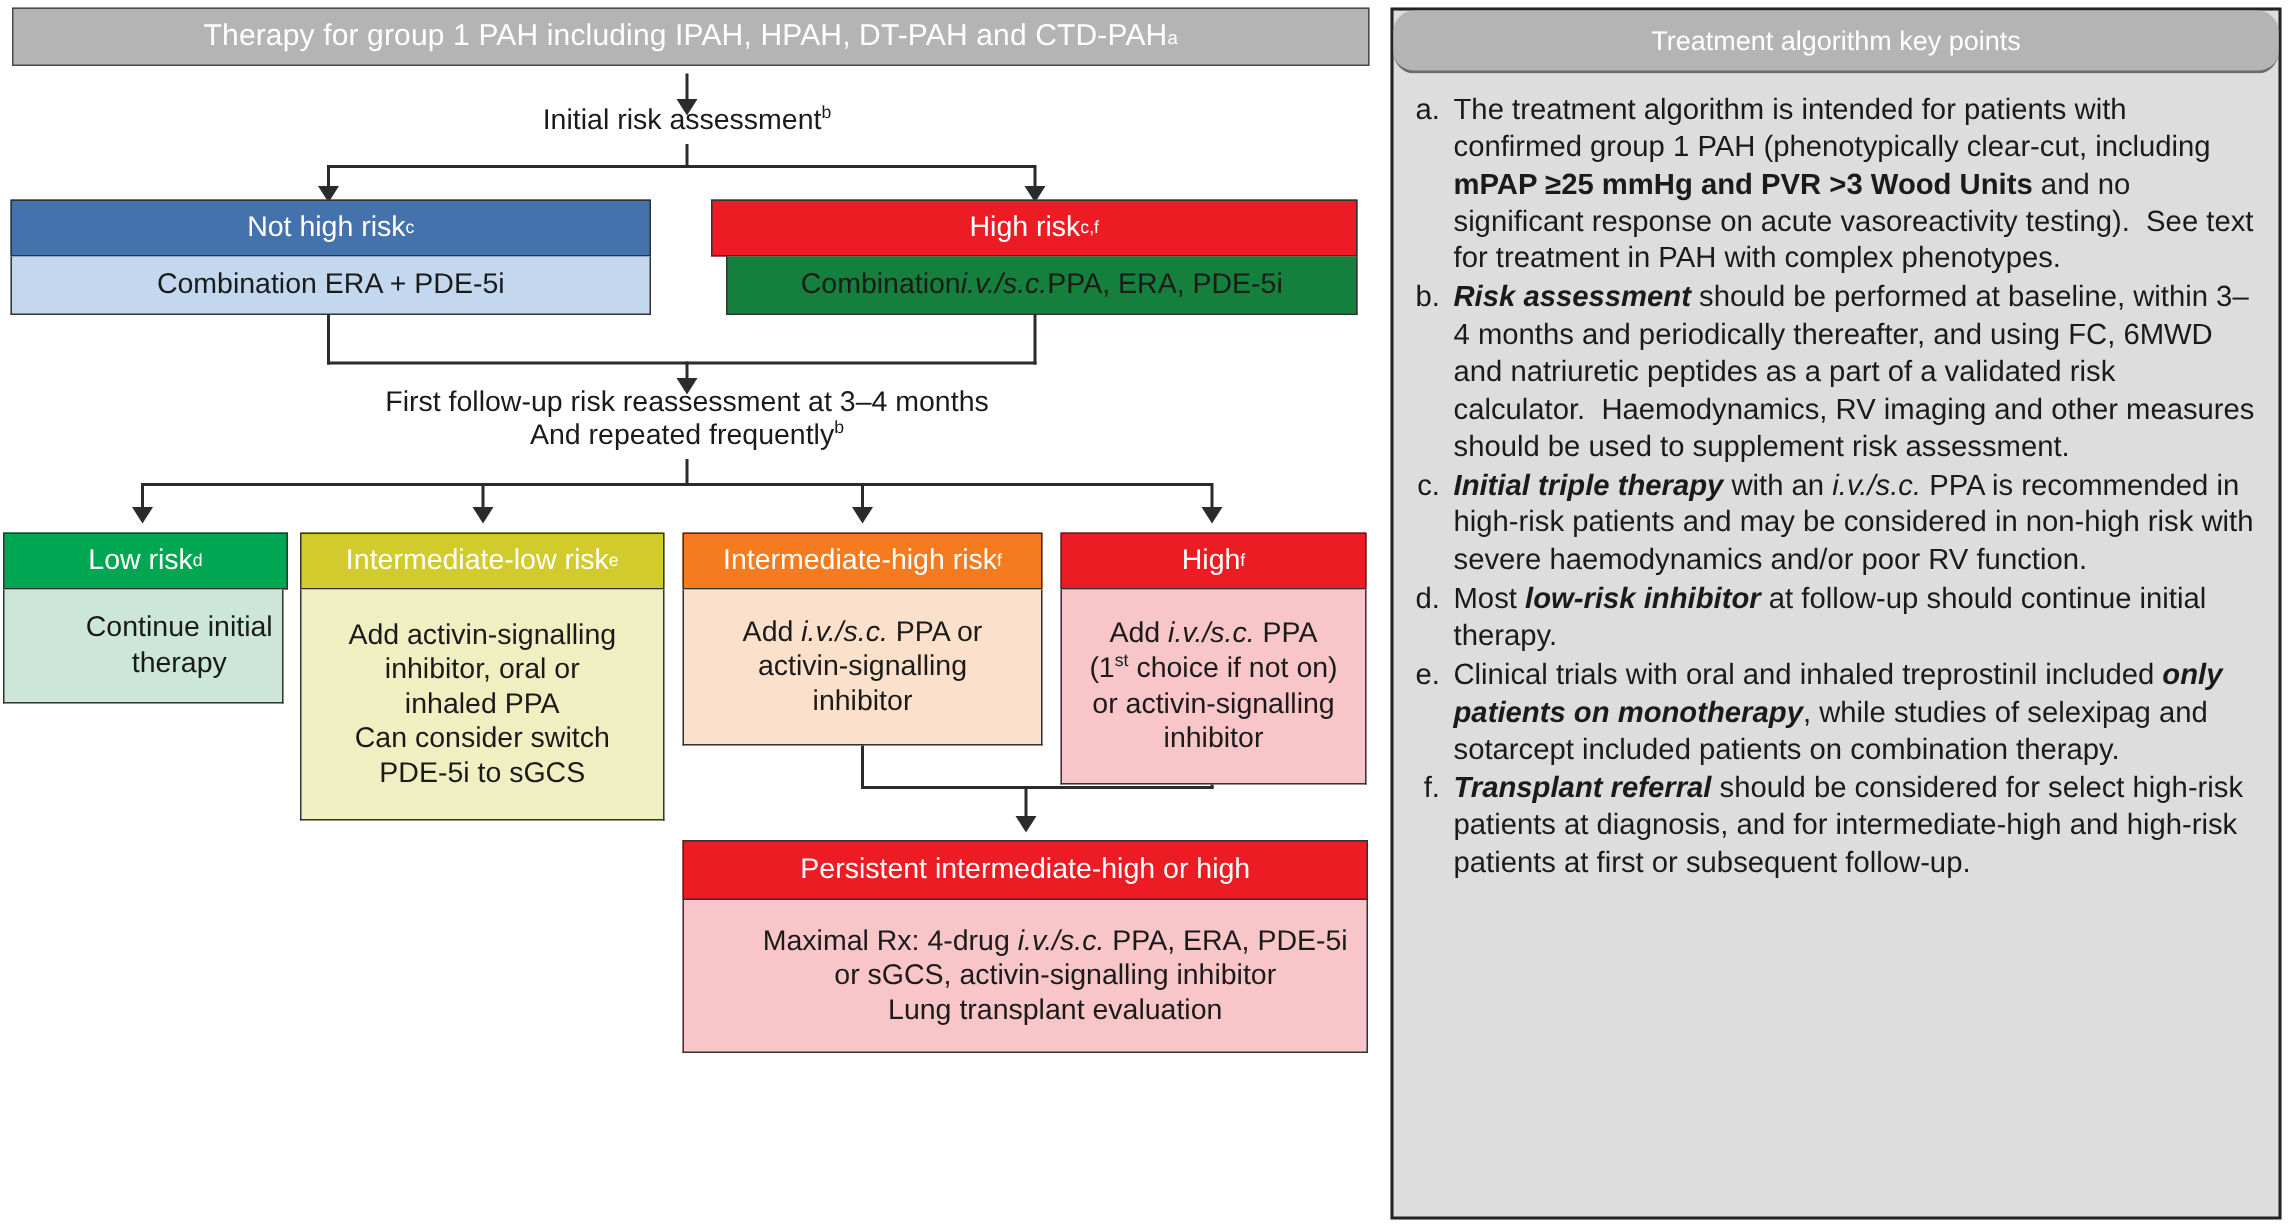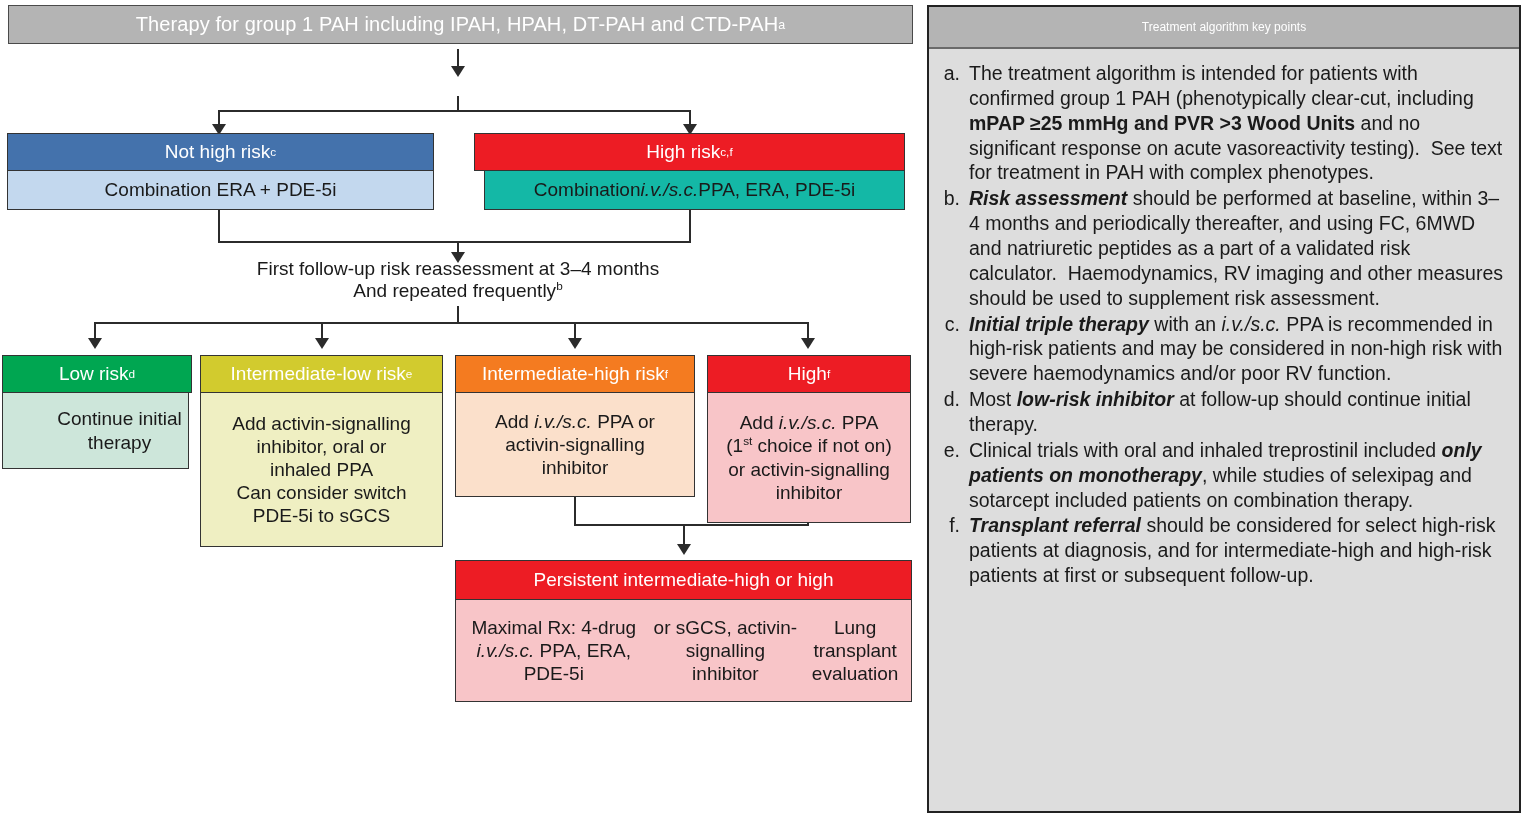--- a/index.html
+++ b/index.html
@@ -73,22 +73,22 @@
   .panel {
     left: 927px; top: 5px; width: 594px; height: 808px;
     border: 2px solid #222222;
     background: #dddddd;
   }
   .panel-head {
     height: 40px;
     background: #b4b4b4;
     border-bottom: 2px solid #6a6a6a;
     color: #ffffff;
-    font-size: 12px;
-    display: flex; align-items: center; justify-content: center;
+    font-size: 18px;
+    display: flex; align-items: center; justify-content: center; border-radius: 14px;
   }
   .panel-body { padding: 12px 14px 6px 10px; }
   .kp-item {
     display: flex;
     font-size: 19.5px;
     color: #1a1a1a;
     line-height: 1.275;
     margin-bottom: 1px;
   }
   .kp-marker {
@@ -108,20 +108,23 @@
 <div class="root">
 
   <div class="abs banner">
     <span>Therapy for group 1 PAH including IPAH, HPAH, DT-PAH and CTD-PAH</span>
       <sup>a</sup>
   </div>
 
   <div class="vline" style="left:457px; top:49px; height:19px;"></div>
   <div class="arrowhead" style="left:451px; top:66px;"></div>
 
+  <div class="abs plainlabel" style="left:258px; top:70px; width:400px;">
+    <span>Initial risk assessment</span><sup>b</sup>
+  </div>
 
   <div class="vline" style="left:457px; top:96px; height:16px;"></div>
   <div class="hline" style="left:218px; top:110px; width:472px;"></div>
   <div class="vline" style="left:218px; top:110px; height:16px;"></div>
   <div class="arrowhead" style="left:212px; top:124px;"></div>
   <div class="vline" style="left:689px; top:110px; height:16px;"></div>
   <div class="arrowhead" style="left:683px; top:124px;"></div>
 
   <div class="abs nodebox" style="left:7px; top:133px; width:427px; height:38px; background:#4472ac;">
     <div class="nodehead" style="height:100%;">
@@ -134,21 +137,21 @@
       <span>Combination ERA + PDE-5i</span>
     </div>
   </div>
 
   <div class="abs nodebox" style="left:474px; top:133px; width:431px; height:38px; background:#ed1c24;">
     <div class="nodehead" style="height:100%;">
       <span>High risk</span>
         <sup>c,f</sup>
     </div>
   </div>
-  <div class="abs nodebox" style="left:484px; top:171px; width:421px; height:39px; background:#14b8a6; border-top:none;">
+  <div class="abs nodebox" style="left:484px; top:171px; width:421px; height:39px; background:#15803d; border-top:none;">
     <div class="nodebody" style="height:100%;">
       <span>Combination </span>
         <span class="ital">i.v./s.c.</span>
         <span> PPA, ERA, PDE-5i</span>
     </div>
   </div>
 
   <div class="vline" style="left:218px; top:210px; height:33px;"></div>
   <div class="vline" style="left:689px; top:210px; height:33px;"></div>
   <div class="hline" style="left:218px; top:241px; width:473px;"></div>
@@ -234,21 +237,21 @@
   <div class="hline" style="left:574px; top:524px; width:235px;"></div>
   <div class="vline" style="left:683px; top:524px; height:22px;"></div>
   <div class="arrowhead" style="left:677px; top:544px;"></div>
 
   <div class="abs nodebox" style="left:455px; top:560px; width:457px; height:40px; background:#ed1c24;">
     <div class="nodehead" style="height:100%;">
       <span>Persistent intermediate-high or high</span>
     </div>
   </div>
   <div class="abs nodebox" style="left:455px; top:600px; width:457px; height:102px; background:#f8c5c8; border-top:none;">
-    <div class="nodebody" style="height:100%; flex-direction:row;">
+    <div class="nodebody" style="height:100%; flex-direction:column;margin-left:20px;">
       <div>Maximal Rx: 4-drug <span class="ital">i.v./s.c.</span> PPA, ERA, PDE-5i</div>
       <div>or sGCS, activin-signalling inhibitor</div>
       <div>Lung transplant evaluation</div>
     </div>
   </div>
 
   <div class="abs panel">
     <div class="panel-head">
       <span>Treatment algorithm key points</span>
     </div>

